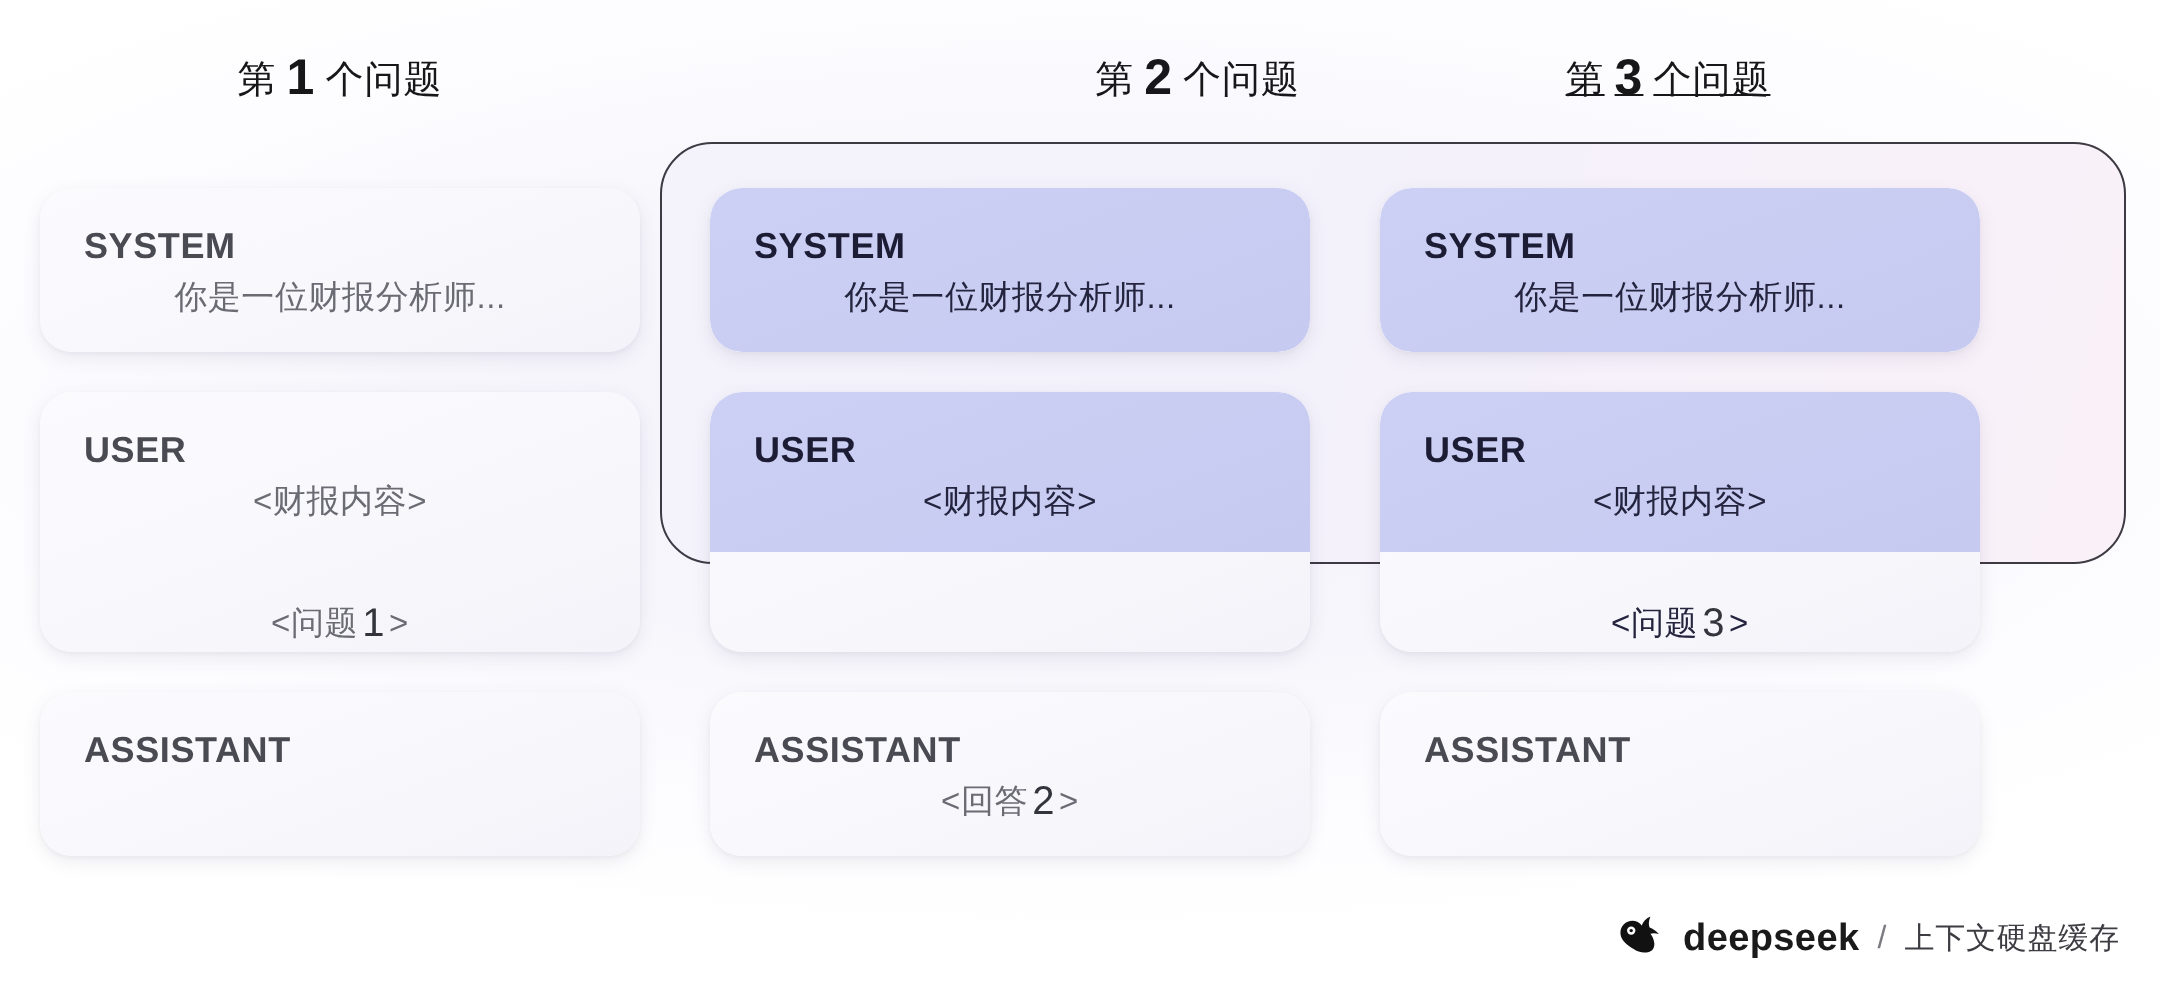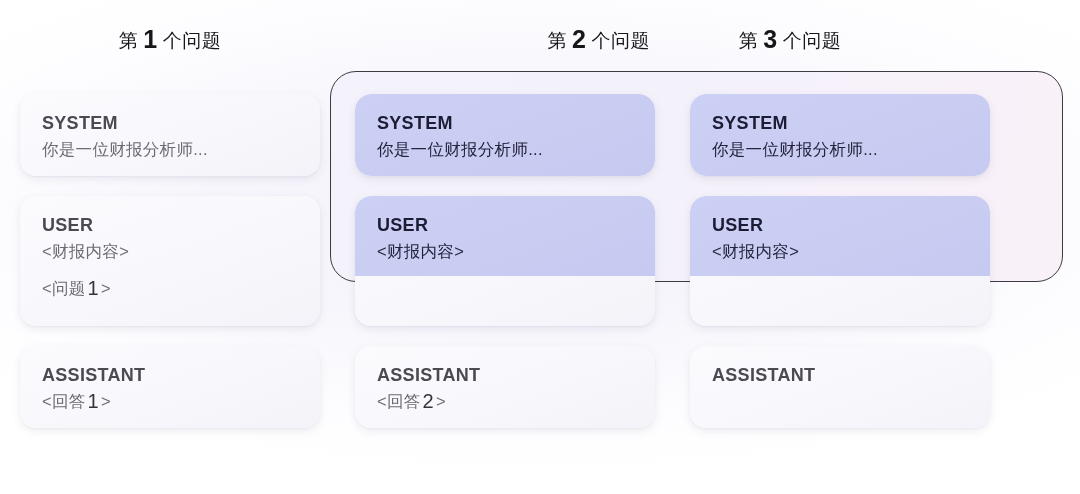--- a/index.html
+++ b/index.html
@@ -42,21 +42,21 @@
     white-space: nowrap;
   }
   .heading .num {
     font-size: 25px;
     font-weight: 700;
     padding: 0 5px;
     vertical-align: -1px;
   }
   .heading.h1 { left: 20px; }
   .heading.h2 { left: 350px; text-align: right; }
-  .heading.h3 { left: 640px; }
+  .heading.h3 { left: 684px; text-decoration: underline; }
 
   
   #cache-hit-region {
     position: absolute;
     left: 330px;
     top: 71px;
     width: 733px;
     height: 211px;
     border: 1.4px solid #3d3a44;
     border-radius: 26px;
@@ -130,22 +130,23 @@
     color: #4a4a52;
     line-height: 22px;
     margin: 0 0 3px 0;
   }
   .line {
     font-size: 16.5px;
     color: #6b6b74;
     line-height: 25px;
     letter-spacing: 0.3px;
     white-space: nowrap;
-  }
-  .line.spaced { margin-top: 12px; }
+    text-align: center;
+  }
+  .line.spaced { margin-top: 36px; }
   .line .num {
     font-size: 20px;
     font-weight: 500;
     color: #34343c;
     padding: 0 2px;
     vertical-align: -1px;
   }
 
   
   .cached .role { color: #1c1c34; }
@@ -204,21 +205,20 @@
     <div class="card user">
       <div class="body">
         <div class="role">USER</div>
         <div class="line">&lt;财报内容&gt;</div>
         <div class="line spaced"><span>&lt;问题</span><span class="num">1</span><span>&gt;</span></div>
       </div>
     </div>
     <div class="card assist">
       <div class="body">
         <div class="role">ASSISTANT</div>
-        <div class="line"><span>&lt;回答</span><span class="num">1</span><span>&gt;</span></div>
       </div>
     </div>
   </div>
 
   <div class="column col2">
     <div class="card system cached">
       <div class="cached-overlay"></div>
       <div class="body">
         <div class="role">SYSTEM</div>
         <div class="line">你是一位财报分析师...</div>
@@ -245,23 +245,36 @@
       <div class="body">
         <div class="role">SYSTEM</div>
         <div class="line">你是一位财报分析师...</div>
       </div>
     </div>
     <div class="card user cached">
       <div class="cached-overlay"></div>
       <div class="body">
         <div class="role">USER</div>
         <div class="line">&lt;财报内容&gt;</div>
+        <div class="line spaced"><span>&lt;问题</span><span class="num">3</span><span>&gt;</span></div>
       </div>
     </div>
     <div class="card assist">
       <div class="body">
         <div class="role">ASSISTANT</div>
       </div>
     </div>
   </div>
 
+  <div id="brand">
+    <span class="whale">
+      <svg width="26" height="20" viewBox="0 0 26 20" aria-hidden="true">
+        <path d="M2.2 9.4c0-3.3 2.7-6 6-6 1.9 0 3.6.9 4.7 2.3.5-1.6 1.9-3.3 4.3-4.4-1 2.4-.9 4.2-.4 5.4 1.6.5 3.2 1.6 4.6 3.3-1.8-.5-3.2-.4-4.2-.1.9 1 1.6 2.4 1.9 4.3.4 2.6-.9 4.4-3.1 4.9-2.6.6-5.2-.2-7.2-1.6C5.4 15.6 2.2 12.9 2.2 9.4z" fill="#111111"></path>
+        <circle cx="7.6" cy="8.3" r="2.1" fill="#ffffff"></circle>
+        <circle cx="7.6" cy="8.3" r="0.85" fill="#111111"></circle>
+      </svg>
+    </span>
+    <span class="word">deepseek</span>
+    <span class="sep">/</span>
+    <span class="tagline">上下文硬盘缓存</span>
+  </div>
 
 </div>
 
 </body></html>

